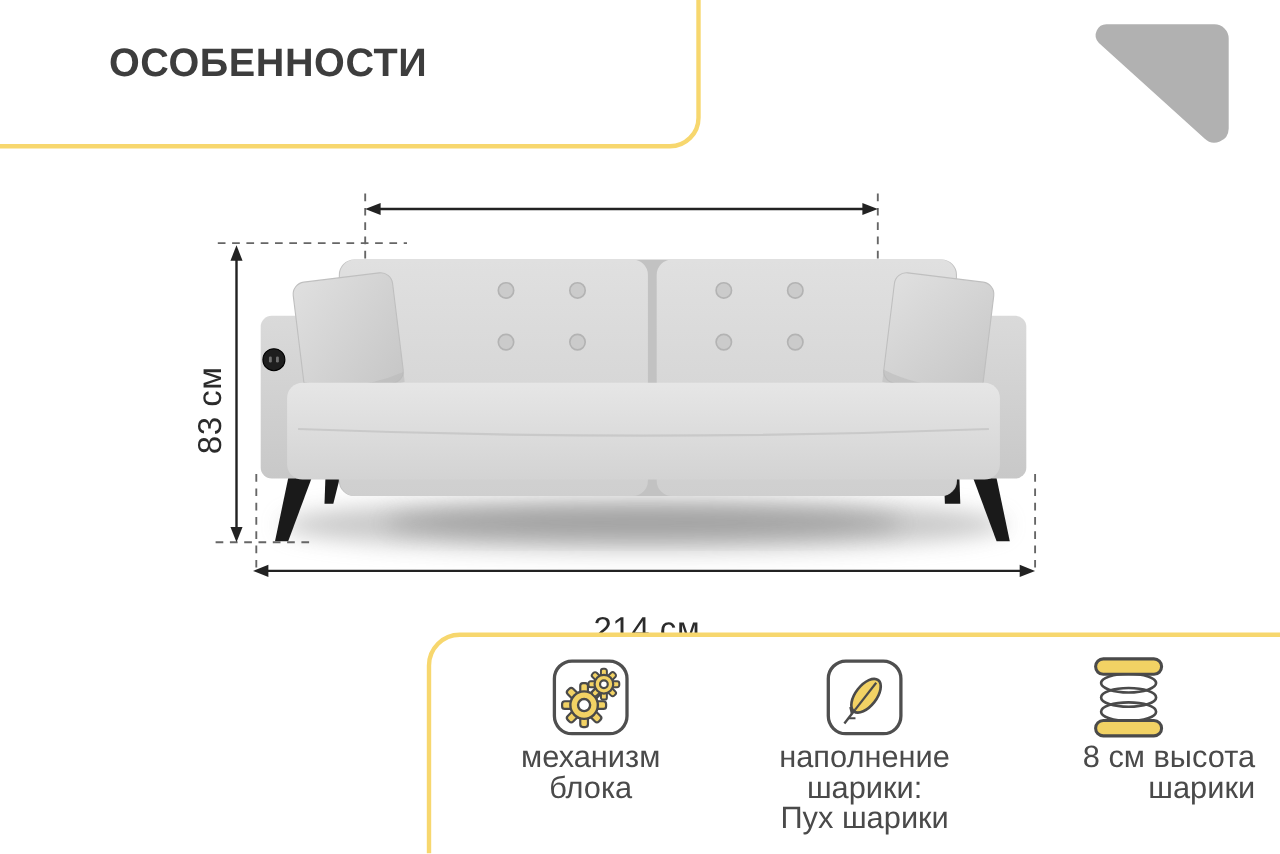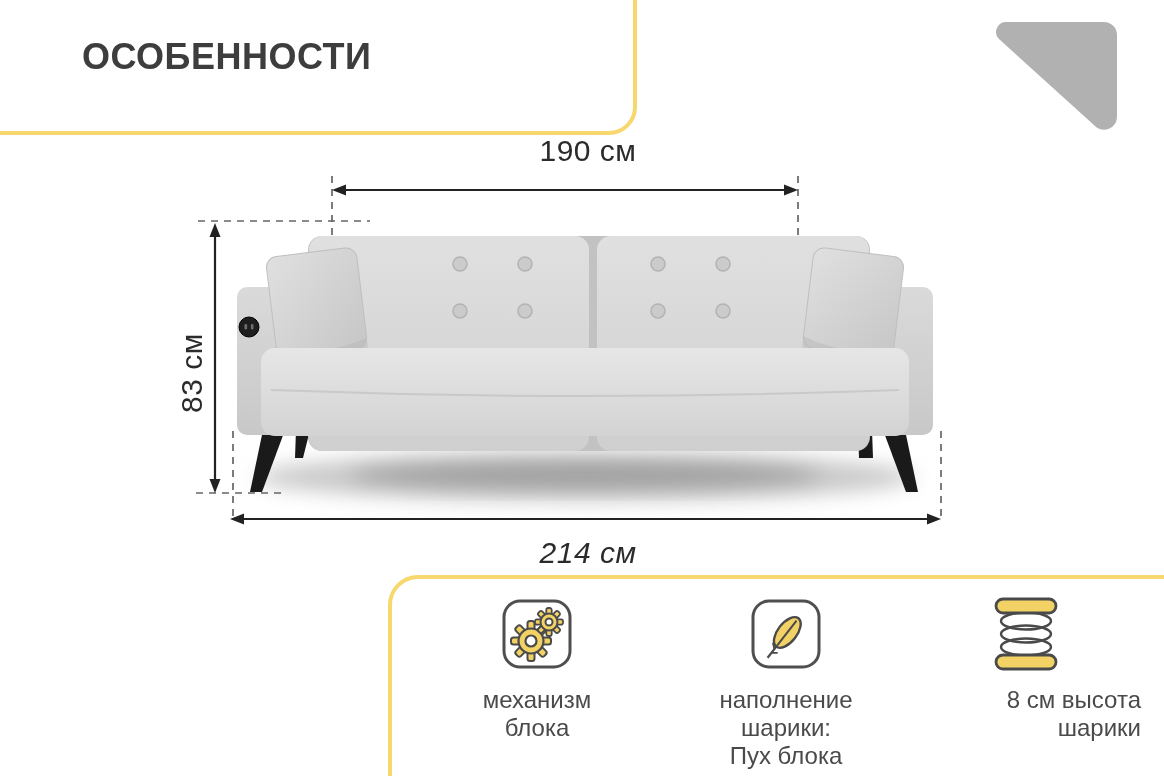--- a/index.html
+++ b/index.html
@@ -9,40 +9,40 @@
   }
   
   .title-frame{
     position:absolute;left:-50px;top:-62px;width:679px;height:189px;
     border:4px solid #F7D76E;border-radius:28px;background:transparent;
   }
   .page-title{
     position:absolute;left:82px;top:34px;font-size:36px;font-weight:bold;
     line-height:46px;letter-spacing:.5px;color:#3d3d3d;
   }
-  .page-title span{display:block;}
+  .page-title span{display:block;margin-left:17px;}
   
   .dim-label{
     position:absolute;font-size:30px;color:#2b2b2b;letter-spacing:.5px;text-align:center;
   }
   .dim-190{left:488px;top:134px;width:200px;}
   .dim-83{left:147px;top:356px;width:90px;transform:rotate(-90deg);}
-  .dim-214{left:488px;top:536px;width:200px;font-style:italic;}
+  .dim-214{left:488px;top:556px;width:200px;}
   
   .sofa-svg{position:absolute;left:225px;top:230px;}
   .anno-svg{position:absolute;left:0;top:0;pointer-events:none;}
   .corner-triangle{position:absolute;left:975px;top:12px;}
   
   .features-panel{
     position:absolute;left:388px;top:575px;width:840px;height:260px;
     border:4px solid #F7D76E;border-radius:30px;background:#fff;
   }
   .feature{position:absolute;top:594px;width:230px;text-align:center;}
   .feature .f-icon{height:80px;display:flex;align-items:center;justify-content:center;}
-  .feature .f-label{margin-top:12px;font-size:24px;line-height:28px;color:#4a4a4a;}
+  .feature .f-label{font-size:28px;line-height:28px;color:#4a4a4a;}
   .feature .f-label span{display:block;}
   .feature-1{left:422px;}
   .feature-2{left:671px;}
   .feature-3{left:911px;text-align:right;}
 </style>
 </head>
 <body>
 
 <div class="canvas">
 
@@ -144,21 +144,20 @@
 
   <div class="title-frame"></div>
   <div class="page-title">
     <span>ОСОБЕННОСТИ</span>
   </div>
 
   <svg class="corner-triangle" width="150" height="130" viewBox="0 0 150 130">
     <path d="M32,10 H129 A13,13 0 0 1 142,23 V105 A13,13 0 0 1 120,114 L24,27 A10,10 0 0 1 32,10 Z" fill="#B1B1B1"></path>
   </svg>
 
-  <div class="dim-label dim-190">190 см</div>
   <div class="dim-label dim-83">83 см</div>
   <div class="dim-label dim-214">214 см</div>
 
   <div class="features-panel"></div>
 
   <div class="feature feature-1">
     <div class="f-icon">
       <svg width="72" height="72" viewBox="0 0 72 72">
         <rect x="3" y="3" width="66" height="66" rx="16" fill="#fff" stroke="#4F4F4F" stroke-width="3"></rect>
         <g transform="translate(30,43)" fill="#F2D264" stroke="#4A4A4A" stroke-width="2">
@@ -194,21 +193,21 @@
           <line x1="0" y1="9" x2="0" y2="-22" stroke="#4A4A4A" stroke-width="2"></line>
           <line x1="0" y1="9" x2="0" y2="25" stroke="#4A4A4A" stroke-width="2.2"></line>
           <line x1="0" y1="14" x2="-5" y2="10" stroke="#4A4A4A" stroke-width="1.8"></line>
           <line x1="0" y1="19" x2="5" y2="15" stroke="#4A4A4A" stroke-width="1.8"></line>
         </g>
       </svg>
     </div>
     <div class="f-label">
       <span>наполнение</span>
       <span>шарики:</span>
-      <span>Пух блока</span>
+      <span>Пух шарики</span>
     </div>
   </div>
 
   <div class="feature feature-3">
     <div class="f-icon">
       <svg width="80" height="76" viewBox="0 0 80 76">
         <ellipse cx="40" cy="25" rx="25" ry="8.5" fill="none" stroke="#4A4A4A" stroke-width="2.4"></ellipse>
         <ellipse cx="40" cy="38" rx="25" ry="8.5" fill="none" stroke="#4A4A4A" stroke-width="2.4"></ellipse>
         <ellipse cx="40" cy="51" rx="25" ry="8.5" fill="none" stroke="#4A4A4A" stroke-width="2.4"></ellipse>
         <rect x="10" y="3" width="60" height="14" rx="7" fill="#F2D264" stroke="#4A4A4A" stroke-width="2.8"></rect>

